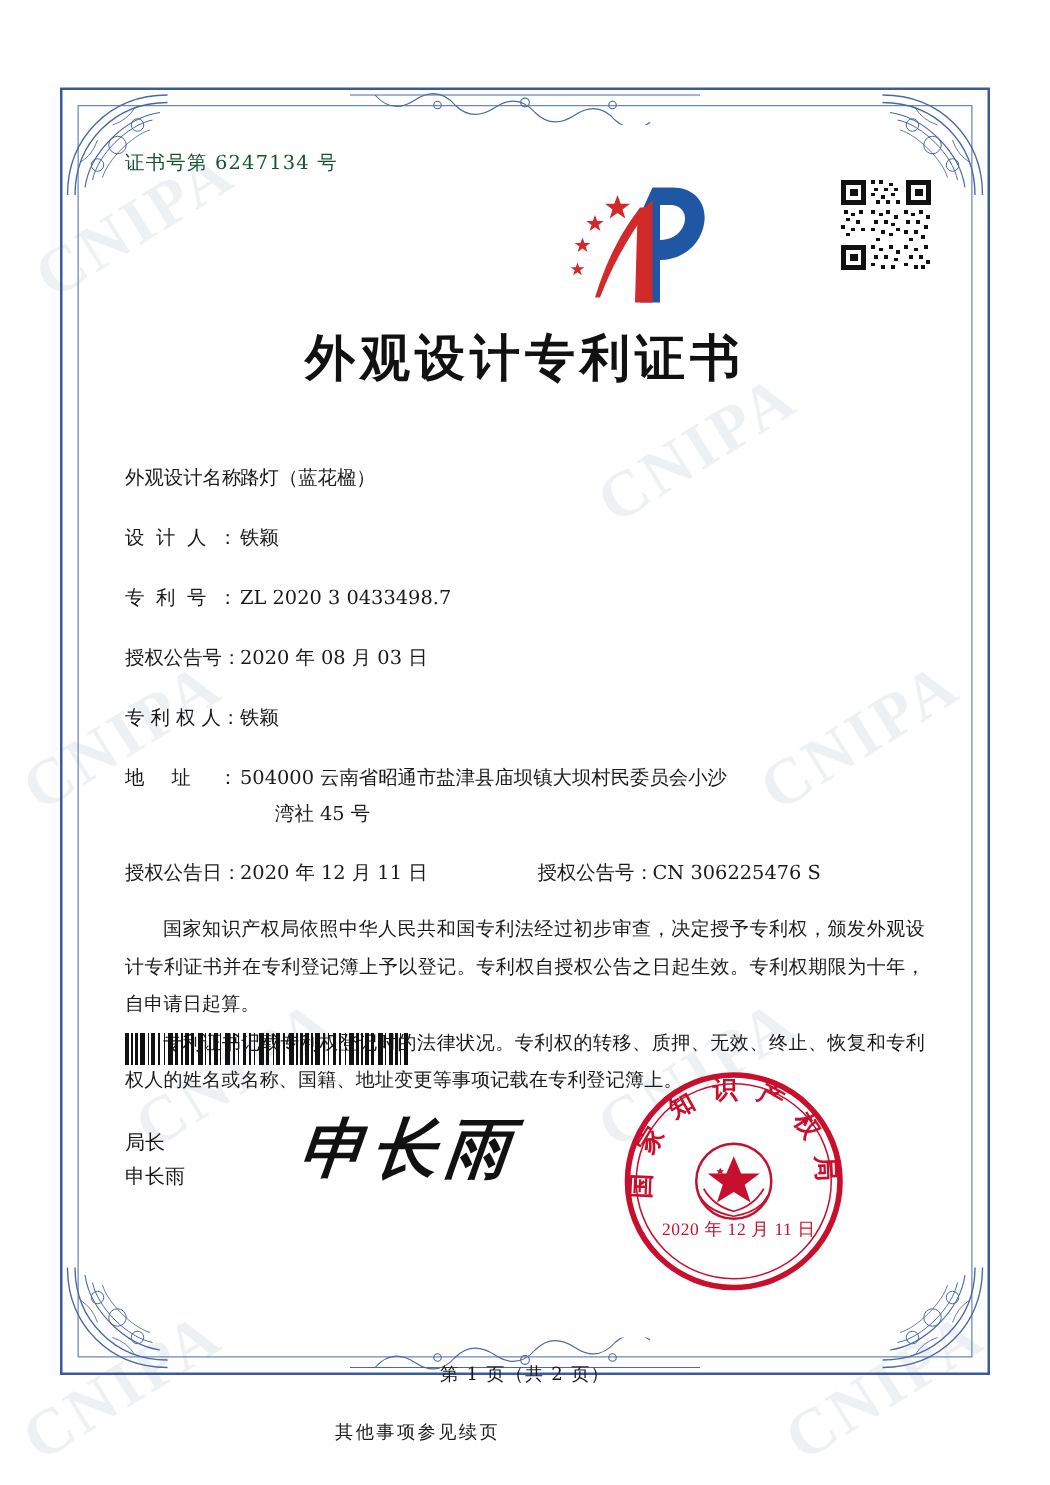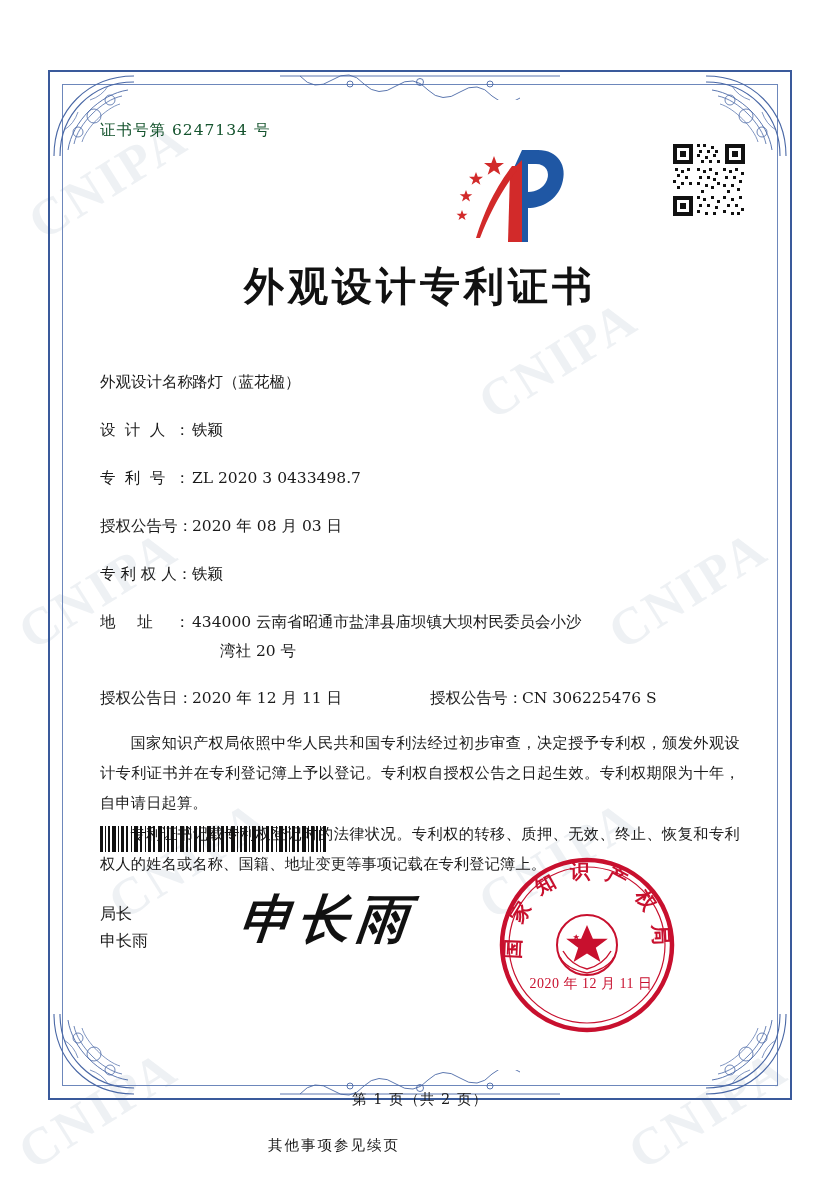--- a/index.html
+++ b/index.html
@@ -467,22 +467,22 @@
       <div class="field-value">铁颖</div>
     </div>
 
     <div class="field-row">
       <div class="field-label spread">
         <span>地</span>
         <span>址</span>
           <span class="field-colon">：</span>
       </div>
       <div class="field-value">
-        <span>434000  云南省昭通市盐津县庙坝镇大坝村民委员会小沙</span>
-        <span class="second-line">湾社 20 号</span>
+        <span>504000  云南省昭通市盐津县庙坝镇大坝村民委员会小沙</span>
+        <span class="second-line">湾社 45 号</span>
       </div>
     </div>
 
     <div class="two-col">
       <div class="left">
         <span class="field-label"><span>授权公告日</span><span class="field-colon">：</span></span>
         <span>2020 年 12 月 11 日</span>
       </div>
       <div class="right">
         <span class="field-label"><span>授权公告号</span><span class="field-colon">：</span></span>

